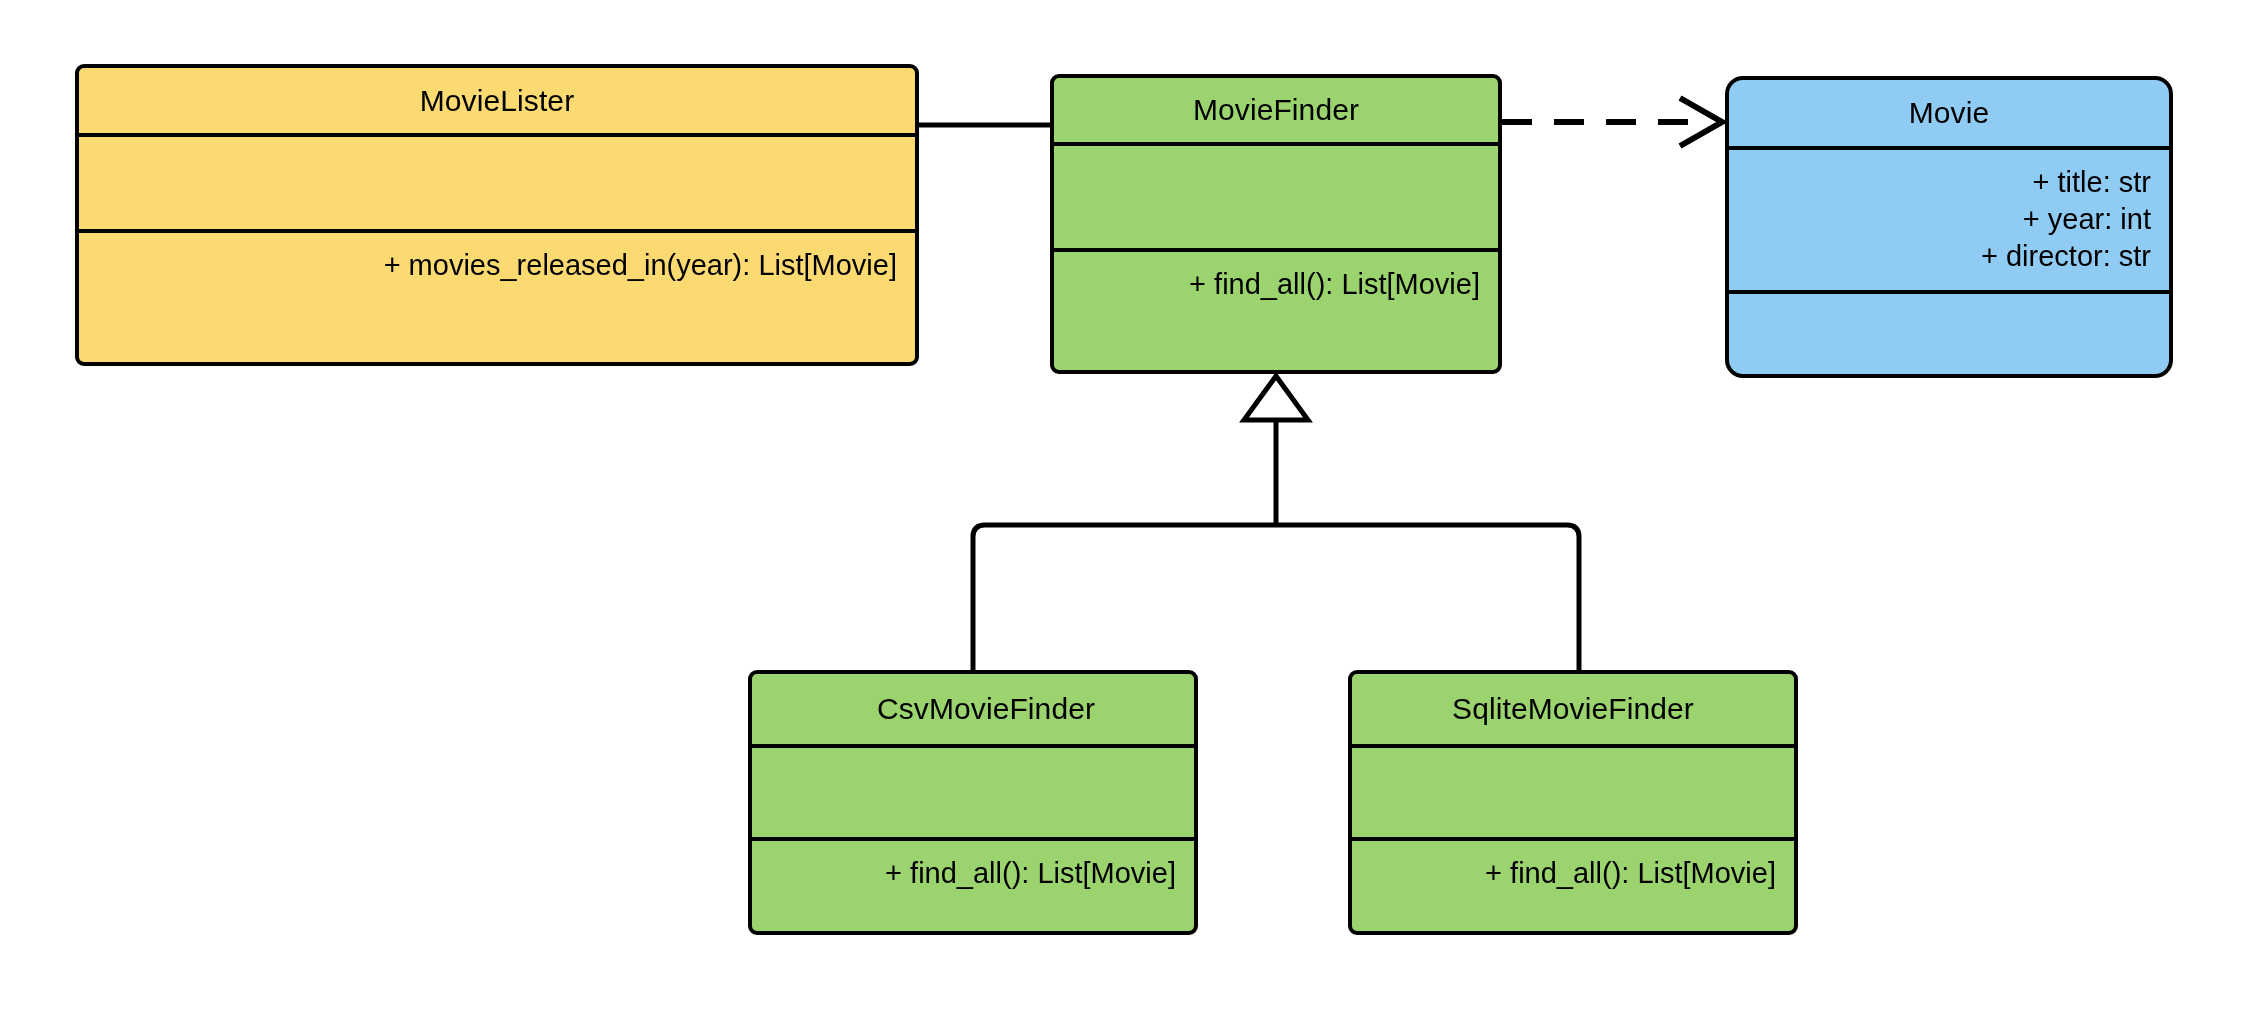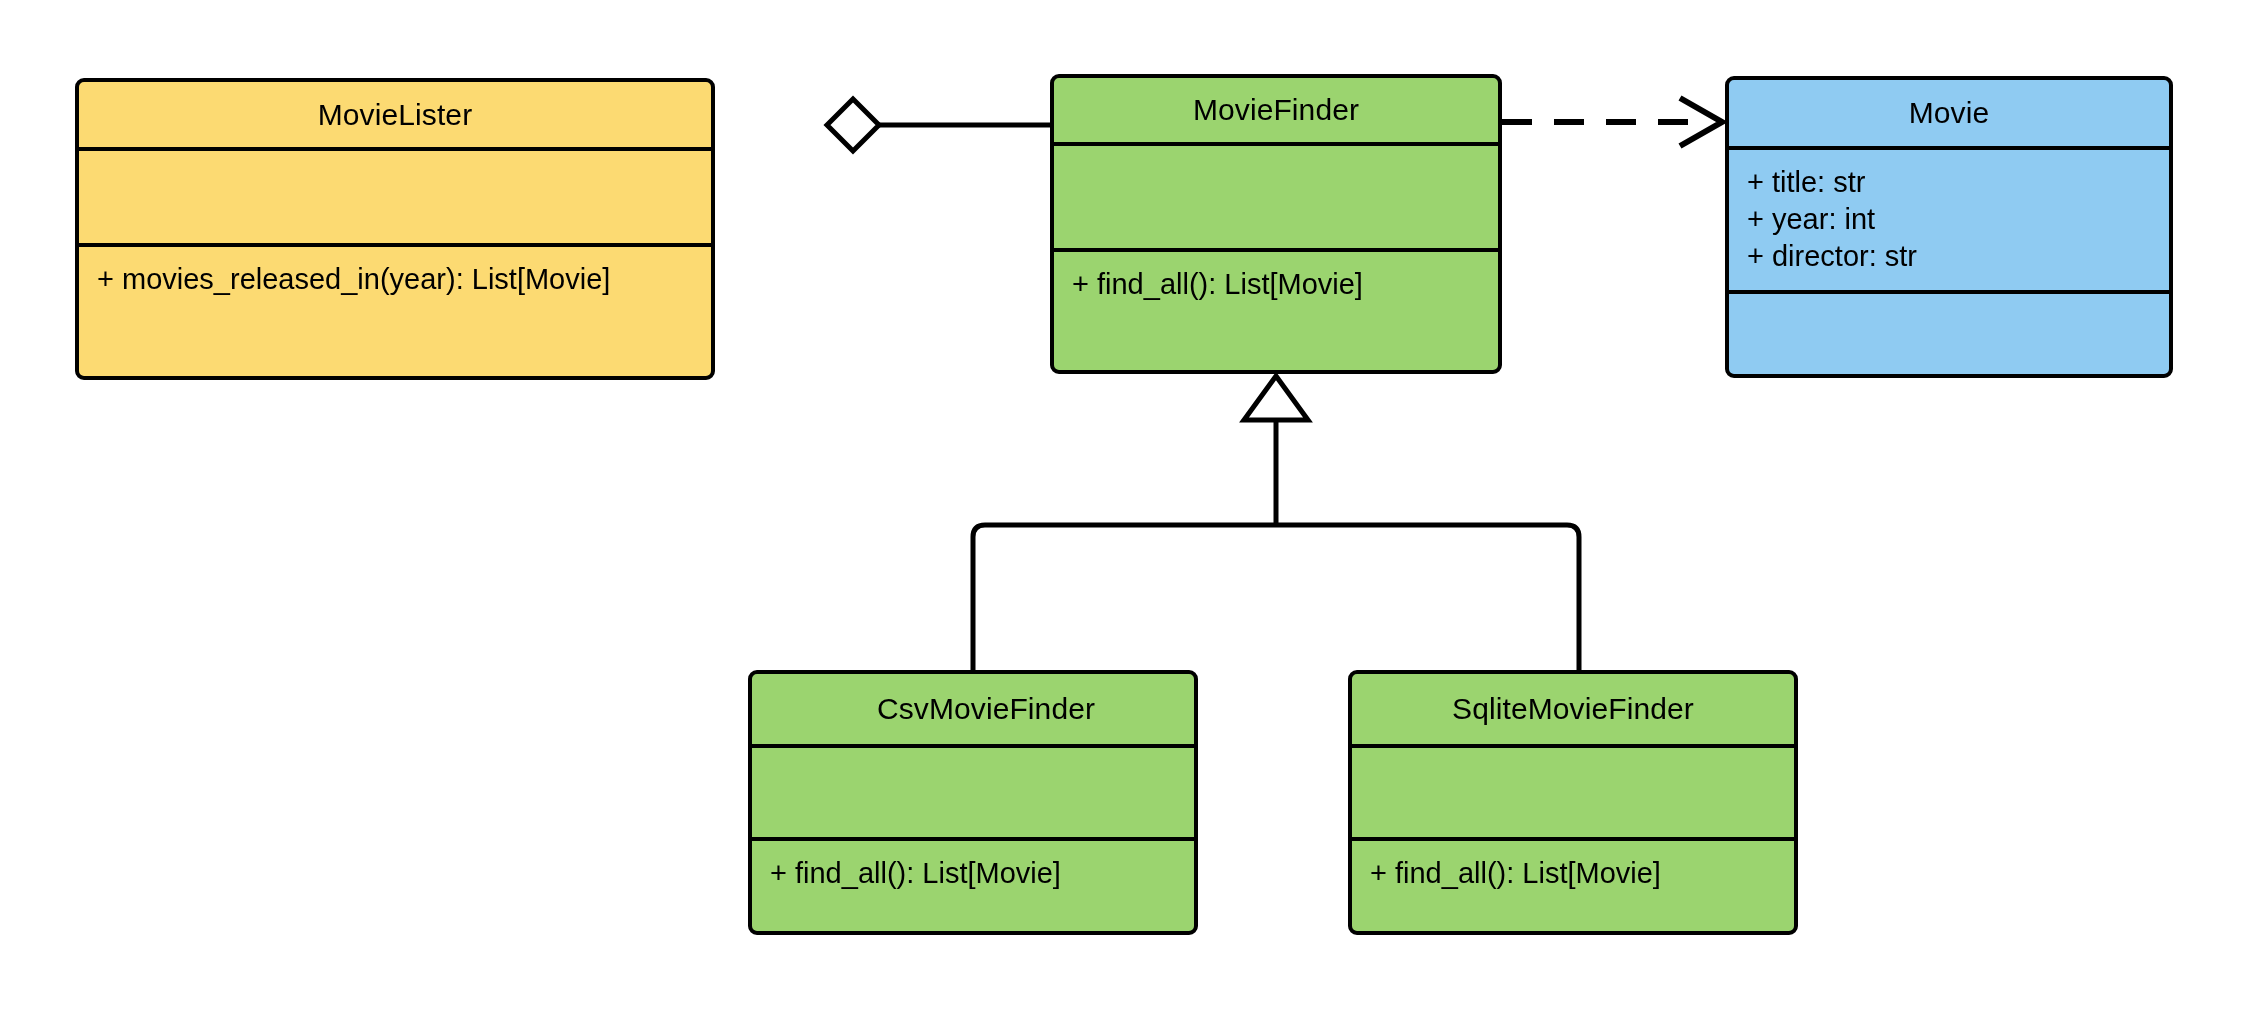--- a/index.html
+++ b/index.html
@@ -54,20 +54,21 @@
   .members {
     padding: 14px 18px 0 18px;
     display: flex;
     flex-direction: column;
   }
   .member {
     font-size: 29px;
     line-height: 1.28;
     color: #000000;
     white-space: nowrap;
+    text-align: right;
   }
   .members.empty {
     padding: 0;
   }
   
   .fill-yellow { background: #FCDA72; }
   .fill-green  { background: #9BD46F; }
   .fill-blue   { background: #8FCBF2; }
 </style>
 </head>
@@ -90,37 +91,37 @@
     <g>
 
       <line x1="1276" y1="418" x2="1276" y2="525" stroke="#000000" stroke-width="5"></line>
 
       <path d="M 973 670 L 973 537 Q 973 525 985 525 L 1567 525 Q 1579 525 1579 537 L 1579 670" fill="none" stroke="#000000" stroke-width="5" stroke-linecap="butt"></path>
 
       <polygon points="1276,376 1308,420 1244,420" fill="#ffffff" stroke="#000000" stroke-width="5" stroke-linejoin="miter"></polygon>
     </g>
   </svg>
 
-  <div class="uml-class fill-yellow" style="left:75px; top:78px; width:640px; height:302px;">
+  <div class="uml-class fill-yellow" style="left:75px; top:64px; width:844px; height:302px;">
     <div class="compartment class-name" style="height:65px;">MovieLister</div>
     <div class="compartment members empty" style="height:96px;"></div>
     <div class="compartment members" style="flex:1 1 auto;">
       <div class="member">+ movies_released_in(year): List[Movie]</div>
     </div>
   </div>
 
   <div class="uml-class fill-green" style="left:1050px; top:74px; width:452px; height:300px;">
     <div class="compartment class-name" style="height:64px;">MovieFinder</div>
     <div class="compartment members empty" style="height:106px;"></div>
     <div class="compartment members" style="flex:1 1 auto;">
       <div class="member">+ find_all(): List[Movie]</div>
     </div>
   </div>
 
-  <div class="uml-class fill-blue" style="left:1725px; top:76px; width:448px; height:302px;">
+  <div class="uml-class fill-blue" style="left:1725px; top:76px; width:448px; height:302px;border-radius:18px;">
     <div class="compartment class-name" style="height:66px;">Movie</div>
     <div class="compartment members" style="height:144px;">
       <div class="member">+ title: str</div>
       <div class="member">+ year: int</div>
       <div class="member">+ director: str</div>
     </div>
     <div class="compartment members empty" style="flex:1 1 auto;"></div>
   </div>
 
   <div class="uml-class fill-green" style="left:748px; top:670px; width:450px; height:265px;">

